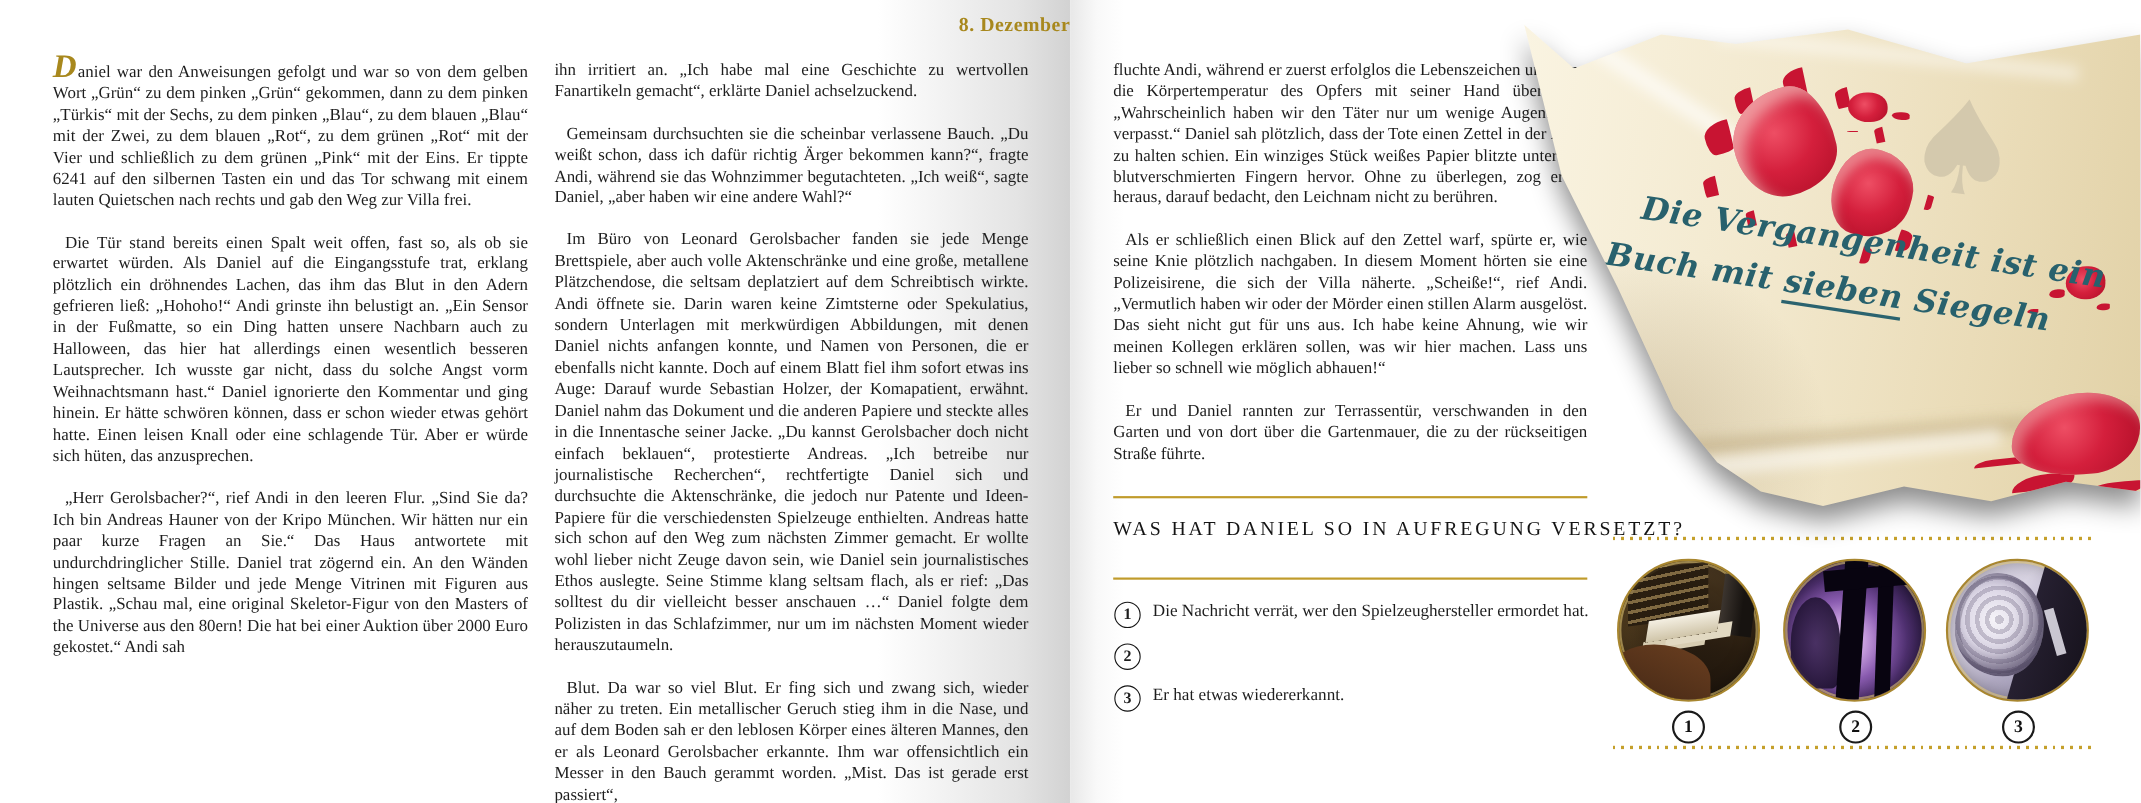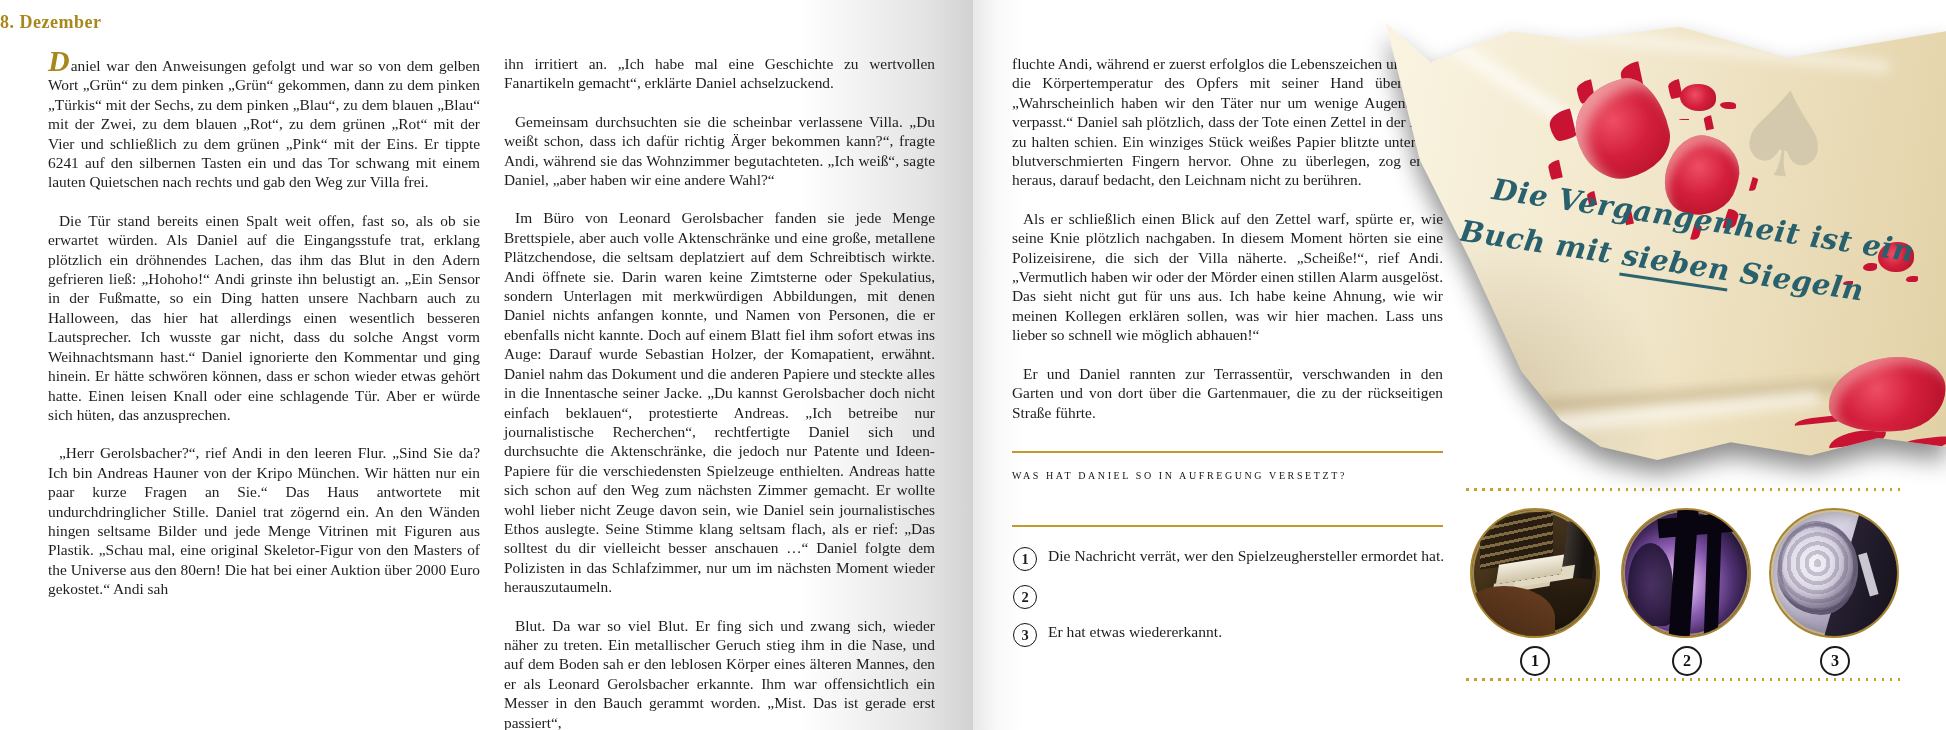--- a/index.html
+++ b/index.html
@@ -14,21 +14,21 @@
     position:absolute;left:0;top:0;width:973px;height:730px;
     background:linear-gradient(to right,#ffffff 0%,#ffffff 82%,#e4e4e4 95%,#d2d2d2 100%);
   }
   .page-right{
     position:absolute;left:973px;top:0;width:973px;height:730px;
     background:linear-gradient(to right,#e8e8e8 0%,#f9f9f9 2.5%,#ffffff 5%,#ffffff 100%);
   }
   
   .page-header{
     position:absolute;left:0;top:12px;width:973px;
-    text-align:left;font-size:18px;font-weight:bold;color:#a8881d;
+    text-align:right;font-size:18px;font-weight:bold;color:#a8881d;
     letter-spacing:.5px;
   }
   
   .col{position:absolute;top:54px;font-size:15.4px;line-height:19.4px;text-align:justify;}
   .col-1{left:48px;width:432px;}
   .col-2{left:504px;width:431px;}
   .col-3{left:1012px;width:431px;}
   .col p{margin:0 0 19px 0;}
   .col p.indent{text-indent:11px;}
   .dropcap{
@@ -36,21 +36,21 @@
     line-height:14px;letter-spacing:1px;
   }
   
   .rule{
     position:absolute;height:2px;background:#c09b2b;
   }
   .rule-q-top{left:1012px;top:451px;width:431px;}
   .rule-q-bottom{left:1012px;top:525px;width:431px;}
   .question-heading{
     position:absolute;left:1012px;top:470px;width:460px;
-    font-size:10px;letter-spacing:2.6px;color:#141414;white-space:nowrap;
+    font-size:18px;letter-spacing:2.6px;color:#141414;white-space:nowrap;
   }
   .answers{position:absolute;left:1013px;top:546px;width:442px;}
   .answer{display:flex;gap:11px;margin-bottom:13px;align-items:flex-start;}
   .answer-num{
     flex:none;width:22px;height:22px;border:1.7px solid #141414;border-radius:50%;
     display:flex;align-items:center;justify-content:center;
     font-size:14.5px;font-weight:600;margin-top:1px;background:transparent;
   }
   .answer-text{font-weight:normal;font-size:15.6px;line-height:20px;}
   
@@ -175,21 +175,21 @@
   <div class="page-header">8. Dezember</div>
 
   <div class="col col-1">
     <p><span class="dropcap">D</span><span>aniel war den Anweisungen gefolgt und war so von dem gelben Wort „Grün“ zu dem pinken „Grün“ gekommen, dann zu dem pinken „Türkis“ mit der Sechs, zu dem pinken „Blau“, zu dem blauen „Blau“ mit der Zwei, zu dem blauen „Rot“, zu dem grünen „Rot“ mit der Vier und schließlich zu dem grünen „Pink“ mit der Eins. Er tippte 6241 auf den silbernen Tasten ein und das Tor schwang mit einem lauten Quietschen nach rechts und gab den Weg zur Villa frei.</span></p>
     <p class="indent">Die Tür stand bereits einen Spalt weit offen, fast so, als ob sie erwartet würden. Als Daniel auf die Eingangsstufe trat, erklang plötzlich ein dröhnendes Lachen, das ihm das Blut in den Adern gefrieren ließ: „Hohoho!“ Andi grinste ihn belustigt an. „Ein Sensor in der Fußmatte, so ein Ding hatten unsere Nachbarn auch zu Halloween, das hier hat allerdings einen wesentlich besseren Lautsprecher. Ich wusste gar nicht, dass du solche Angst vorm Weihnachtsmann hast.“ Daniel ignorierte den Kommentar und ging hinein. Er hätte schwören können, dass er schon wieder etwas gehört hatte. Einen leisen Knall oder eine schlagende Tür. Aber er würde sich hüten, das anzusprechen.</p>
     <p class="indent">„Herr Gerolsbacher?“, rief Andi in den leeren Flur. „Sind Sie da? Ich bin Andreas Hauner von der Kripo München. Wir hätten nur ein paar kurze Fragen an Sie.“ Das Haus antwortete mit undurchdringlicher Stille. Daniel trat zögernd ein. An den Wänden hingen seltsame Bilder und jede Menge Vitrinen mit Figuren aus Plastik. „Schau mal, eine original Skeletor-Figur von den Masters of the Universe aus den 80ern! Die hat bei einer Auktion über 2000 Euro gekostet.“ Andi sah</p>
   </div>
 
   <div class="col col-2">
     <p>ihn irritiert an. „Ich habe mal eine Geschichte zu wertvollen Fanartikeln gemacht“, erklärte Daniel achselzuckend.</p>
-    <p class="indent">Gemeinsam durchsuchten sie die scheinbar verlassene Villa. „Du weißt schon, dass ich dafür richtig Ärger bekommen kann?“, fragte Andi, während sie das Wohnzimmer begutachteten. „Ich weiß“, sagte Daniel, „aber haben wir eine andere Wahl?“</p>
+    <p class="indent">Gemeinsam durchsuchten sie die scheinbar verlassene Bauch. „Du weißt schon, dass ich dafür richtig Ärger bekommen kann?“, fragte Andi, während sie das Wohnzimmer begutachteten. „Ich weiß“, sagte Daniel, „aber haben wir eine andere Wahl?“</p>
     <p class="indent">Im Büro von Leonard Gerolsbacher fanden sie jede Menge Brettspiele, aber auch volle Aktenschränke und eine große, metallene Plätzchendose, die seltsam deplatziert auf dem Schreibtisch wirkte. Andi öffnete sie. Darin waren keine Zimtsterne oder Spekulatius, sondern Unterlagen mit merkwürdigen Abbildungen, mit denen Daniel nichts anfangen konnte, und Namen von Personen, die er ebenfalls nicht kannte. Doch auf einem Blatt fiel ihm sofort etwas ins Auge: Darauf wurde Sebastian Holzer, der Komapatient, erwähnt. Daniel nahm das Dokument und die anderen Papiere und steckte alles in die Innentasche seiner Jacke. „Du kannst Gerolsbacher doch nicht einfach beklauen“, protestierte Andreas. „Ich betreibe nur journalistische Recherchen“, rechtfertigte Daniel sich und durchsuchte die Aktenschränke, die jedoch nur Patente und Ideen-Papiere für die verschiedensten Spielzeuge enthielten. Andreas hatte sich schon auf den Weg zum nächsten Zimmer gemacht. Er wollte wohl lieber nicht Zeuge davon sein, wie Daniel sein journalistisches Ethos auslegte. Seine Stimme klang seltsam flach, als er rief: „Das solltest du dir vielleicht besser anschauen …“ Daniel folgte dem Polizisten in das Schlafzimmer, nur um im nächsten Moment wieder herauszutaumeln.</p>
     <p class="indent">Blut. Da war so viel Blut. Er fing sich und zwang sich, wieder näher zu treten. Ein metallischer Geruch stieg ihm in die Nase, und auf dem Boden sah er den leblosen Körper eines älteren Mannes, den er als Leonard Gerolsbacher erkannte. Ihm war offensichtlich ein Messer in den Bauch gerammt worden. „Mist. Das ist gerade erst passiert“,</p>
   </div>
 </div>
 
 <div class="page-right"></div>
 
 <div class="col col-3">
   <p>fluchte Andi, während er zuerst erfolglos die Lebenszeichen und dann die Körpertemperatur des Opfers mit seiner Hand überprüfte. „Wahrscheinlich haben wir den Täter nur um wenige Augenblicke verpasst.“ Daniel sah plötzlich, dass der Tote einen Zettel in der Hand zu halten schien. Ein winziges Stück weißes Papier blitzte unter den blutverschmierten Fingern hervor. Ohne zu überlegen, zog er es heraus, darauf bedacht, den Leichnam nicht zu berühren.</p>
   <p class="indent">Als er schließlich einen Blick auf den Zettel warf, spürte er, wie seine Knie plötzlich nachgaben. In diesem Moment hörten sie eine Polizeisirene, die sich der Villa näherte. „Scheiße!“, rief Andi. „Vermutlich haben wir oder der Mörder einen stillen Alarm ausgelöst. Das sieht nicht gut für uns aus. Ich habe keine Ahnung, wie wir meinen Kollegen erklären sollen, was wir hier machen. Lass uns lieber so schnell wie möglich abhauen!“</p>

